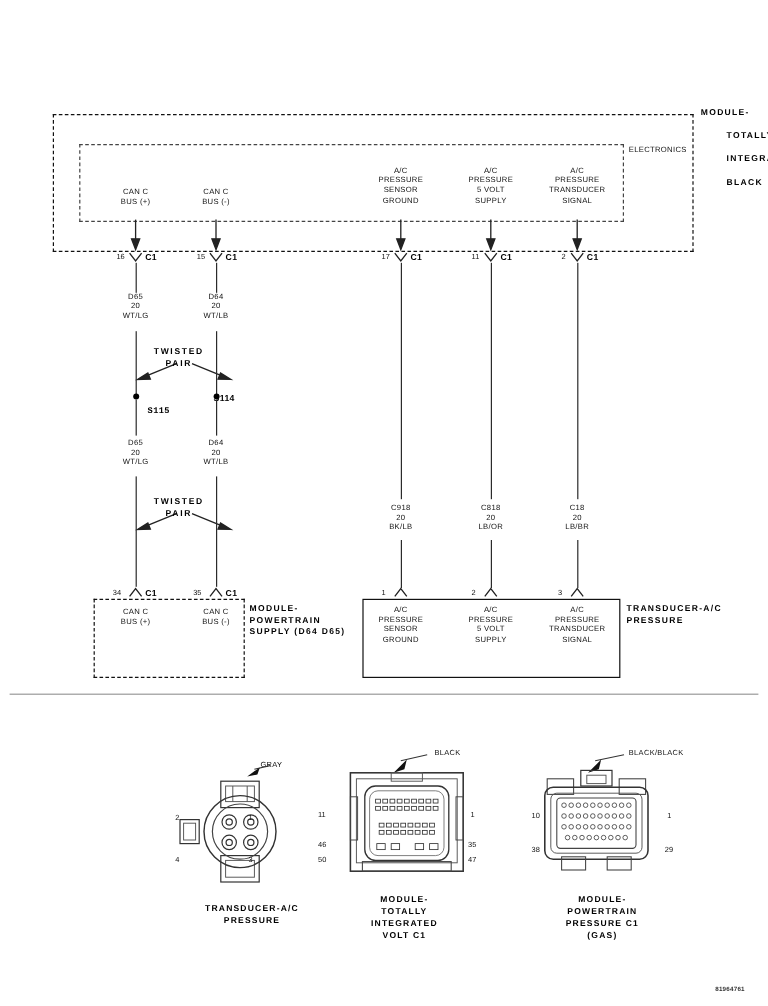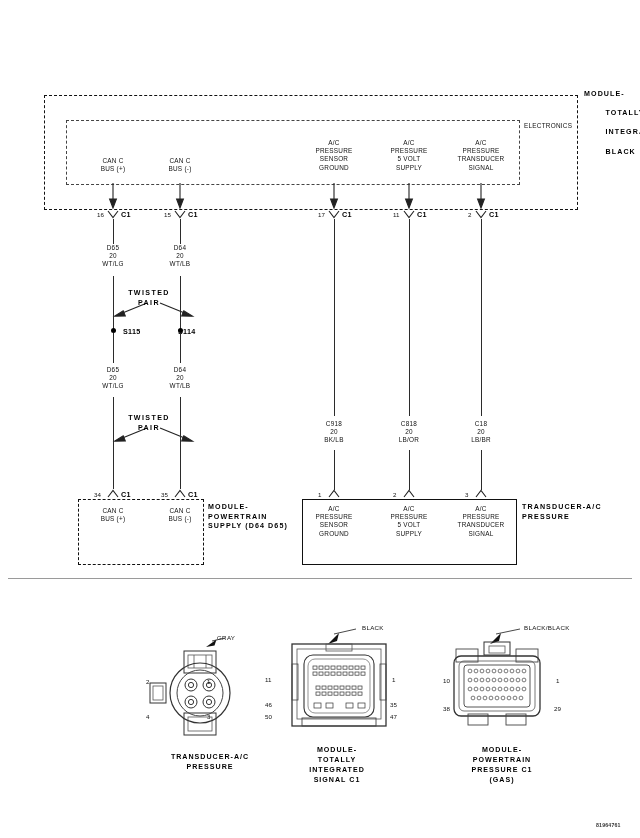--- a/index.html
+++ b/index.html
@@ -204,21 +204,21 @@
 
   <div class="lbl" style="left:83px; top:244px; width:60px;"><span>D65</span><br><span>20</span><br><span>WT/LG</span></div>
   <div class="lbl" style="left:150px; top:244px; width:60px;"><span>D64</span><br><span>20</span><br><span>WT/LB</span></div>
 
   <div class="vline" style="left:113px; top:276px; height:54px;"></div>
   <div class="vline" style="left:180px; top:276px; height:54px;"></div>
 
   <div class="boldhdr" style="left:122px; top:289px; text-align:center; width:54px; letter-spacing:1.4px;"><span>TWISTED</span><br><span>PAIR</span></div>
 
   <div class="dot" style="left:110.5px; top:328px;"></div>
-  <div class="cnum" style="left:123px; top:327px;">S115</div>
+  <div class="cnum" style="left:123px; top:339px;font-family:Liberation Mono, monospace;">S115</div>
   <div class="dot" style="left:177.5px; top:328px;"></div>
   <div class="cnum" style="left:178px; top:327px;">S114</div>
 
   <div class="vline" style="left:113px; top:333px; height:30px;"></div>
   <div class="vline" style="left:180px; top:333px; height:30px;"></div>
 
   <div class="lbl" style="left:83px; top:366px; width:60px;"><span>D65</span><br><span>20</span><br><span>WT/LG</span></div>
   <div class="lbl" style="left:150px; top:366px; width:60px;"><span>D64</span><br><span>20</span><br><span>WT/LB</span></div>
 
   <div class="vline" style="left:113px; top:397px; height:92px;"></div>
@@ -358,21 +358,21 @@
     </g>
 
     <rect x="26" y="100" width="74" height="8" fill="none" stroke="#444" stroke-width="0.9"></rect>
   </svg>
   <div class="pin" style="left:265px; top:676px;">11</div>
   <div class="pin" style="left:265px; top:701px;">46</div>
   <div class="pin" style="left:265px; top:713px;">50</div>
   <div class="pin" style="left:392px; top:676px;">1</div>
   <div class="pin" style="left:390px; top:701px;">35</div>
   <div class="pin" style="left:390px; top:713px;">47</div>
-  <div class="cap" style="left:272px; top:745px; width:130px;"><span>MODULE-</span><br><span>TOTALLY</span><br><span>INTEGRATED</span><br><span>SIGNAL C1</span></div>
+  <div class="cap" style="left:272px; top:745px; width:130px;"><span>MODULE-</span><br><span>TOTALLY</span><br><span>INTEGRATED</span><br><span>VOLT C1</span></div>
 
   <div class="small-lead" style="left:524px; top:624px;">BLACK/BLACK</div>
   <svg class="abs" style="left:432px; top:618px; width:140px; height:110px;">
     <line x1="64" y1="16" x2="88" y2="11" stroke="#333" stroke-width="0.9"></line>
     <polygon points="58,26 69,15 67,23" fill="#111"></polygon>
 
     <rect x="52" y="24" width="26" height="13" fill="none" stroke="#333" stroke-width="1"></rect>
     <rect x="57" y="28" width="16" height="7" fill="none" stroke="#555" stroke-width="0.8"></rect>
 
     <rect x="24" y="31" width="22" height="13" fill="none" stroke="#444" stroke-width="0.9"></rect>

